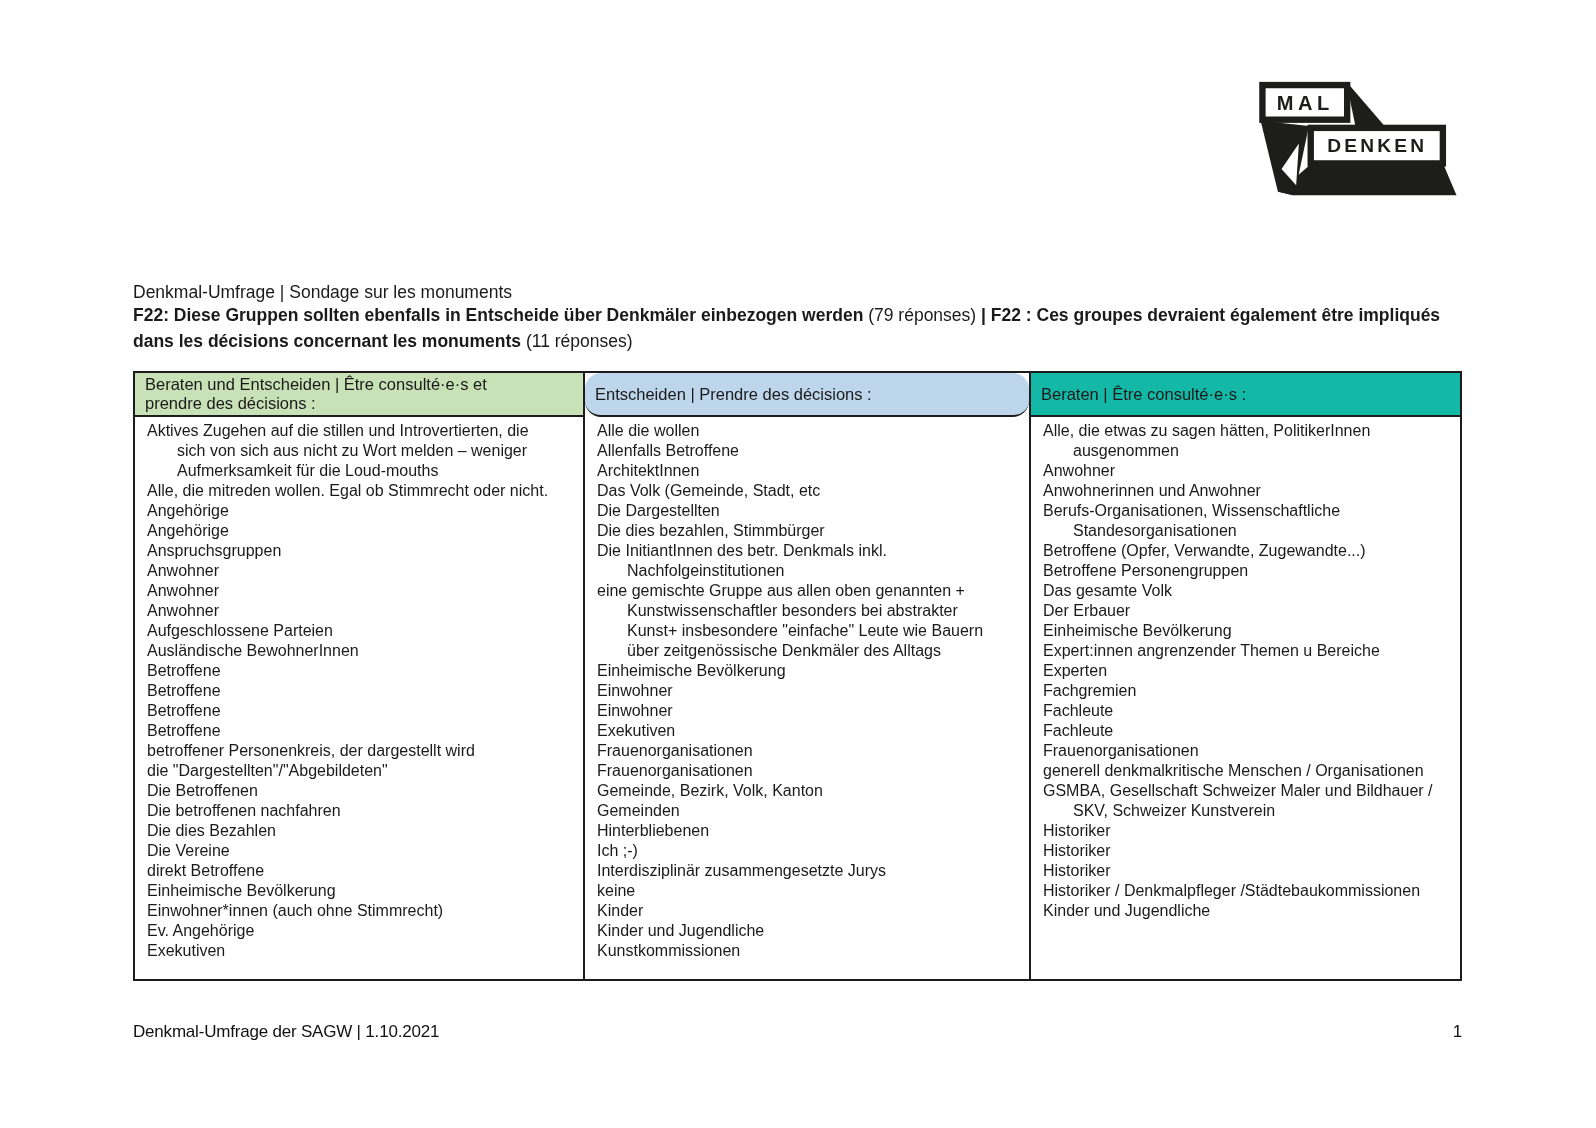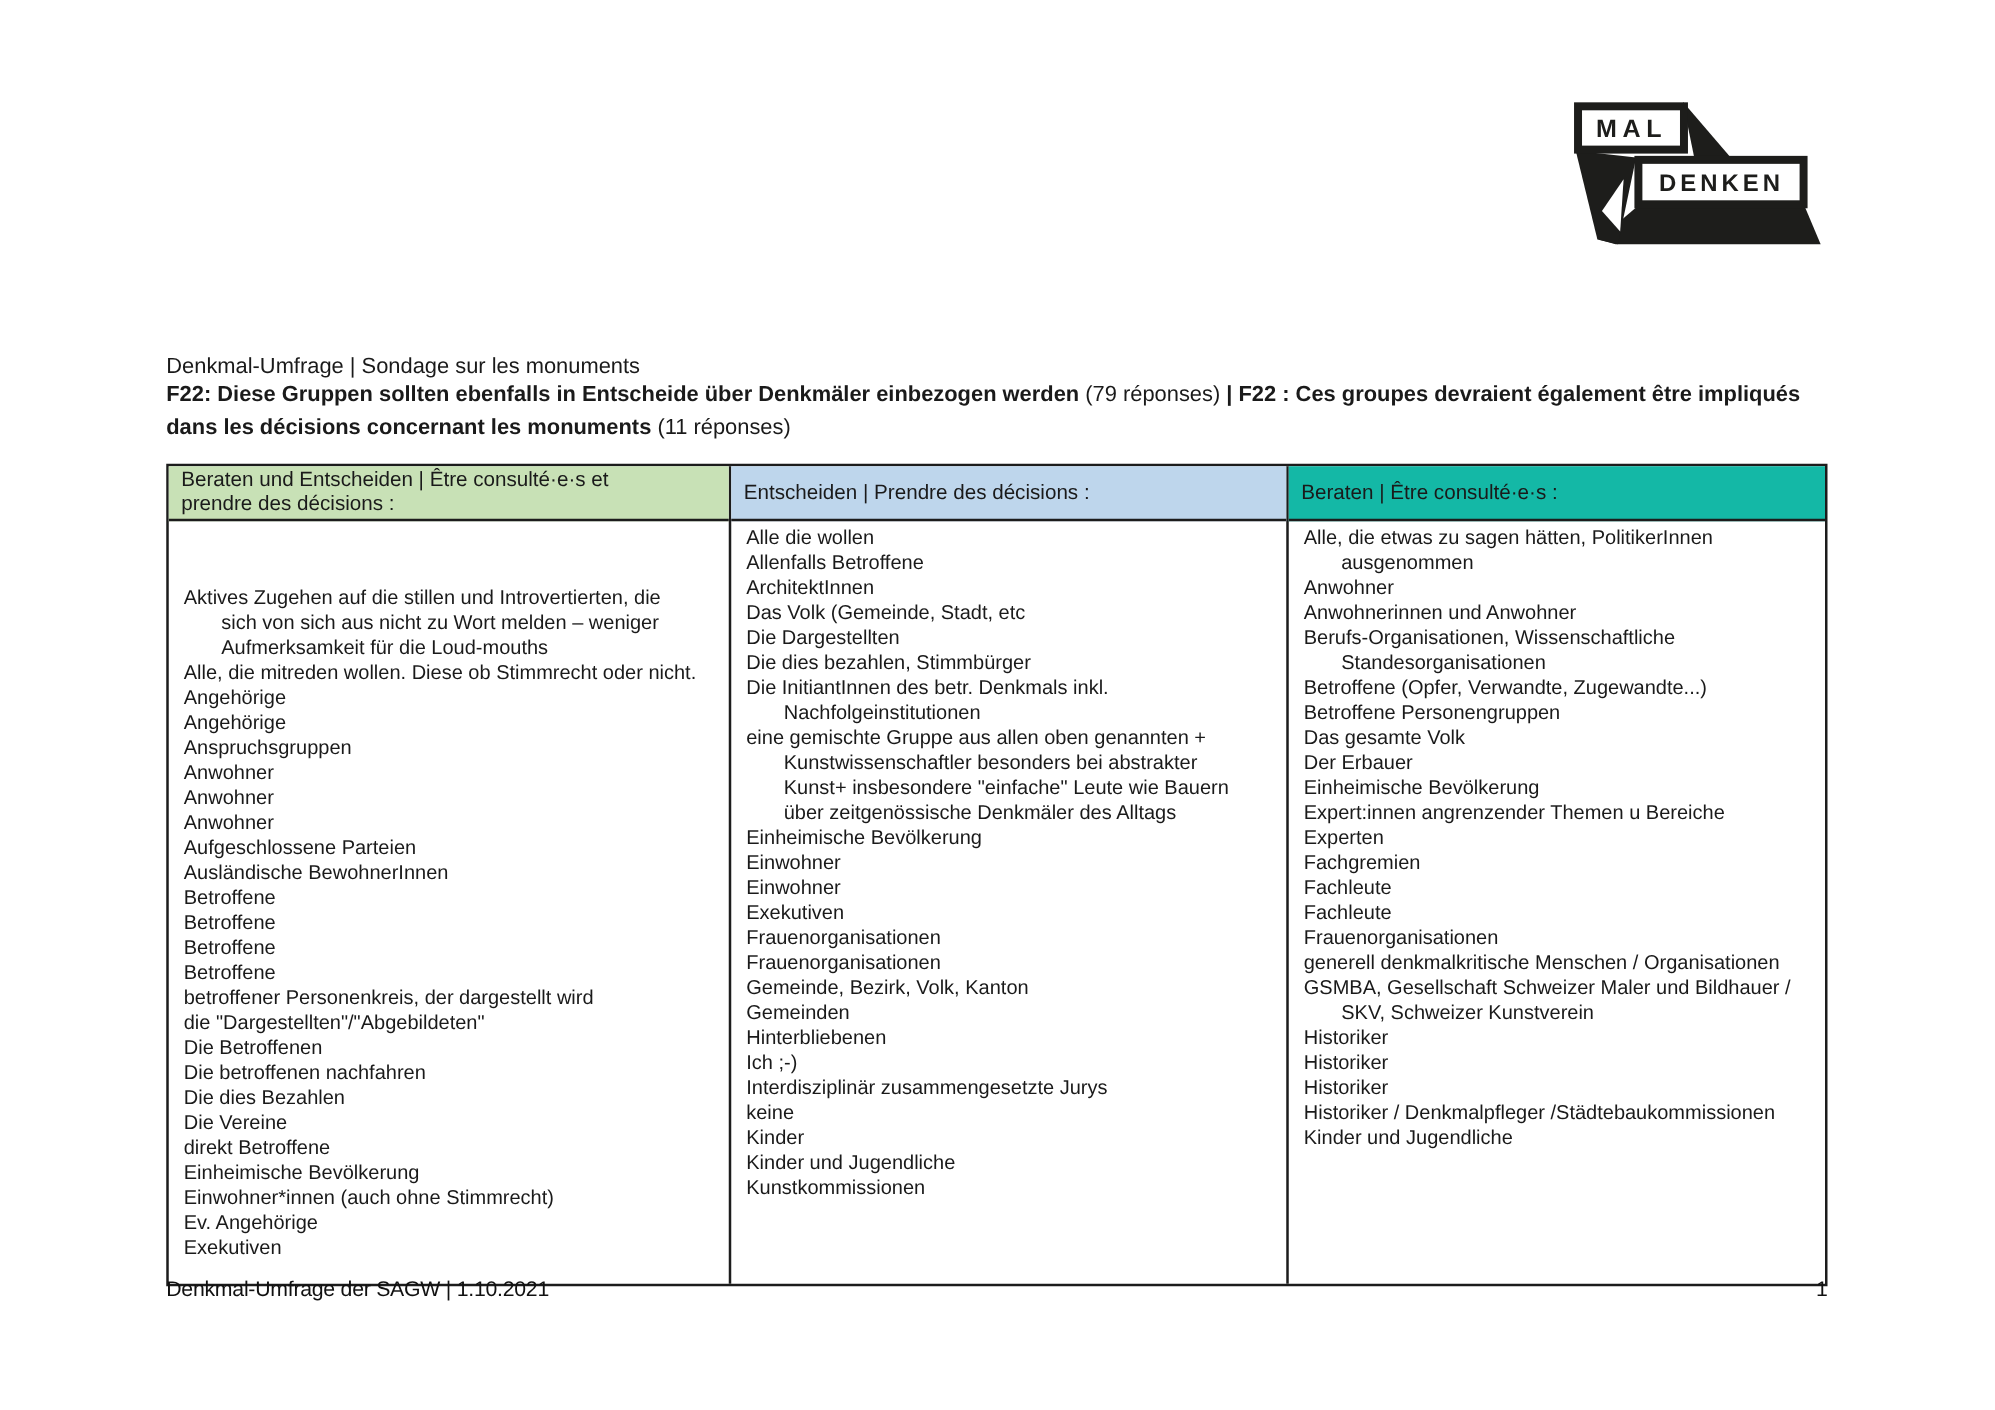--- a/index.html
+++ b/index.html
@@ -46,21 +46,21 @@
     padding:0 8px 0 10px;
     font-size:16.5px;line-height:19px;
   }
   .tcol.c0 .thead span{display:block;max-width:382px;}
   .tbody{
     box-sizing:border-box;flex:1;
     padding:4px 4px 6px 12px;
     font-size:16px;line-height:20px;
     min-height:562px;
   }
-  .tcol.c0 .tbody{padding-right:22px;margin-top:48px;}
+  .tcol.c0 .tbody{padding-right:22px;}
   .tcol.c1 .tbody{padding-right:26px;}
   .tcol.c2 .tbody{padding-right:14px;}
   .item{padding-left:30px;text-indent:-30px;}
   
   .footer{
     position:absolute;left:133px;top:1022px;width:1329px;
     display:flex;justify-content:space-between;
     font-size:17px;letter-spacing:-0.2px;color:#111;
   }
 </style>
@@ -91,21 +91,21 @@
 
   <p class="question"><span class="b">F22: Diese Gruppen sollten ebenfalls in Entscheide über Denkmäler einbezogen werden</span><span> (79 réponses) </span><span class="b">| F22 :  Ces groupes devraient également être impliqués dans les décisions concernant les monuments</span><span> (11 réponses)</span></p>
 
   <div class="tbl">
     <div class="tcol c0">
       <div class="thead" style="background: rgb(200, 225, 182);">
         <span>Beraten und Entscheiden | Être consulté·e·s et prendre des décisions :</span>
       </div>
       <div class="tbody">
           <div class="item">Aktives Zugehen auf die stillen und Introvertierten, die sich von sich aus nicht zu Wort melden – weniger Aufmerksamkeit für die Loud-mouths</div>
-          <div class="item">Alle, die mitreden wollen. Diese ob Stimmrecht oder nicht.</div>
+          <div class="item">Alle, die mitreden wollen. Egal ob Stimmrecht oder nicht.</div>
           <div class="item">Angehörige</div>
           <div class="item">Angehörige</div>
           <div class="item">Anspruchsgruppen</div>
           <div class="item">Anwohner</div>
           <div class="item">Anwohner</div>
           <div class="item">Anwohner</div>
           <div class="item">Aufgeschlossene Parteien</div>
           <div class="item">Ausländische BewohnerInnen</div>
           <div class="item">Betroffene</div>
           <div class="item">Betroffene</div>
@@ -118,21 +118,21 @@
           <div class="item">Die dies Bezahlen</div>
           <div class="item">Die Vereine</div>
           <div class="item">direkt Betroffene</div>
           <div class="item">Einheimische Bevölkerung</div>
           <div class="item">Einwohner*innen (auch ohne Stimmrecht)</div>
           <div class="item">Ev. Angehörige</div>
           <div class="item">Exekutiven</div>
         </div>
     </div>
     <div class="tcol c1">
-      <div class="thead" style="background: rgb(190, 214, 236);">
+      <div class="thead" style="background: rgb(190, 214, 236); border-radius: 16px;">
         <span>Entscheiden | Prendre des décisions :</span>
       </div>
       <div class="tbody">
           <div class="item">Alle die wollen</div>
           <div class="item">Allenfalls Betroffene</div>
           <div class="item">ArchitektInnen</div>
           <div class="item">Das Volk (Gemeinde, Stadt, etc</div>
           <div class="item">Die Dargestellten</div>
           <div class="item">Die dies bezahlen, Stimmbürger</div>
           <div class="item">Die InitiantInnen des betr. Denkmals inkl. Nachfolgeinstitutionen</div>

